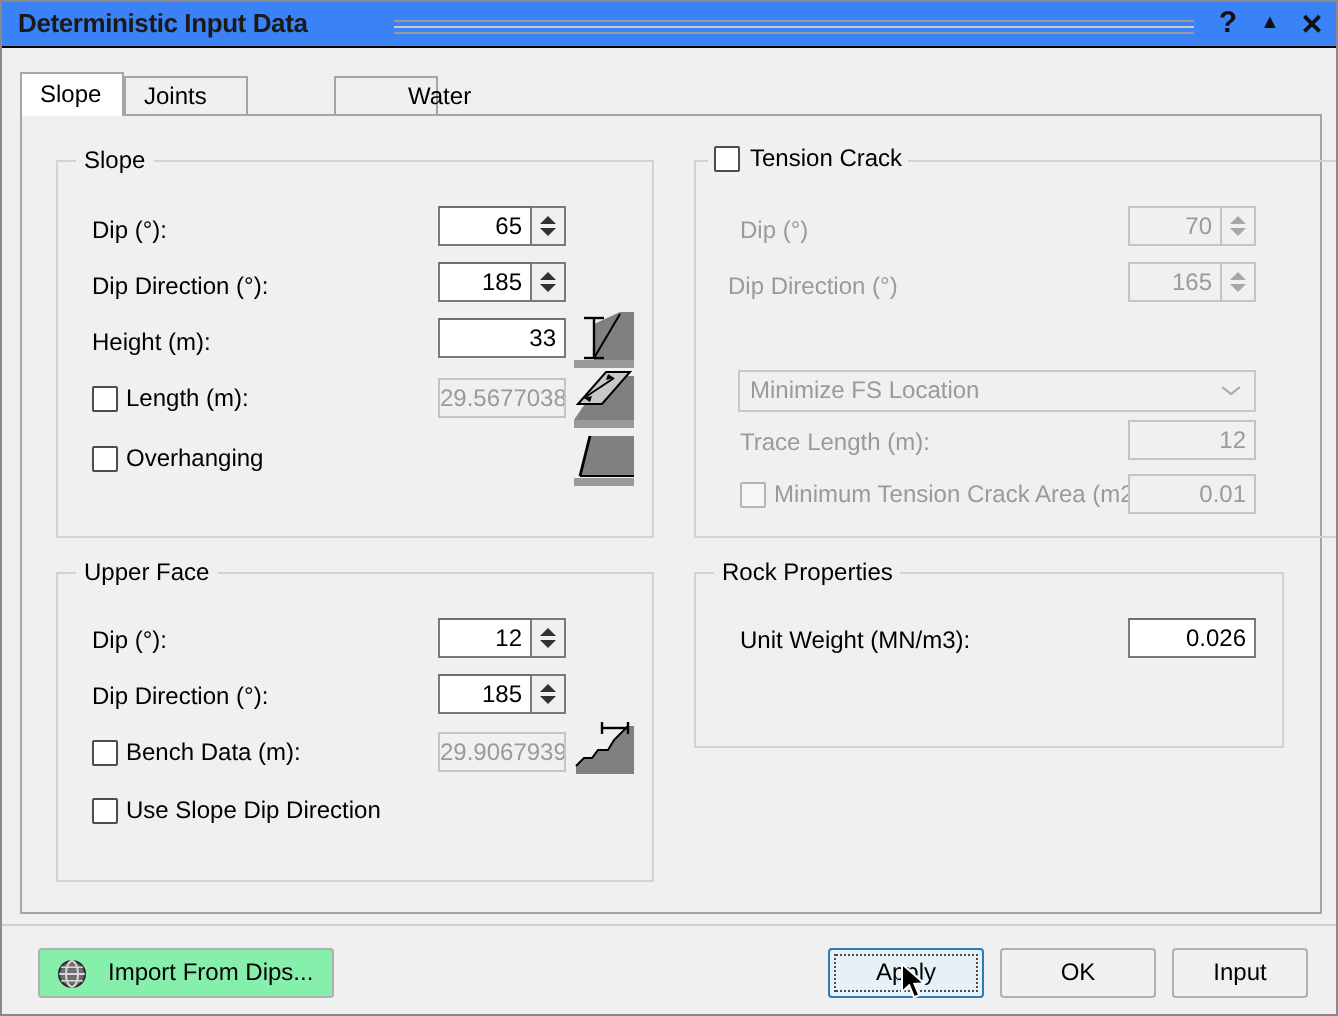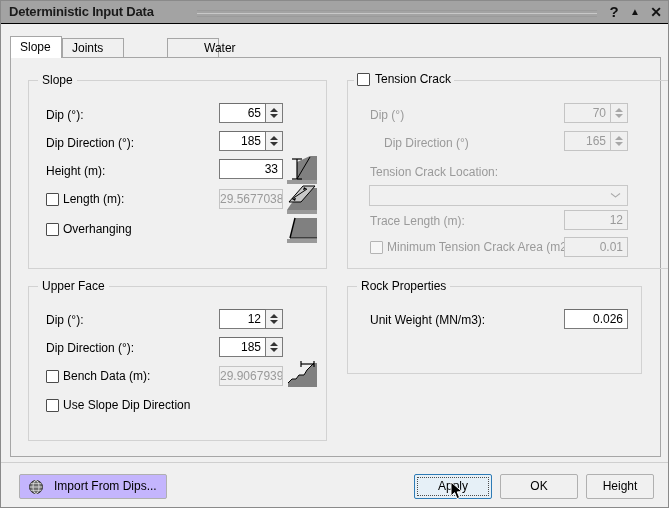--- a/index.html
+++ b/index.html
@@ -21,21 +21,21 @@
     border: 1px solid #8a8a8a;
     box-sizing: border-box;
     overflow: hidden;
   }
 
   
   .titlebar {
     position: absolute;
     left: 0; top: 0;
     width: 669px; height: 23px;
-    background: #a3a3a3;
+    background: #3b82f6;
     box-sizing: border-box;
   }
   .titlebar .title {
     position: absolute;
     left: 8px; top: 3px;
     font-size: 13px;
     font-weight: bold;
     color: #1a1a1a;
     letter-spacing: -0.2px;
     white-space: nowrap;
@@ -273,21 +273,21 @@
   .btn.default .focusrect {
     position: absolute;
     left: 2px; top: 2px; right: 2px; bottom: 2px;
     border: 1px dotted #4c4c4c;
   }
   .btn-import {
     left: 18px; top: 11px;
     width: 148px;
     text-align: left;
     padding-left: 34px;
-    background: #c4b5fd;
+    background: #86efac;
   }
   .globe-icon {
     position: absolute;
     left: 8px; top: 4px;
     width: 16px; height: 16px;
   }
 
   .cursor {
     position: absolute;
     left: 449px; top: 480px;
@@ -423,29 +423,29 @@
         <span>Tension Crack</span>
       </div>
 
       <div class="lbl dis" style="left:22px; top:27px;">Dip (°)</div>
       <div class="field dis" style="left:216px; top:22px; width:47px;">70</div>
       <div class="spin dis" style="left:263px; top:22px;">
           <div class="ar up"></div>
           <div class="ar dn"></div>
         </div>
 
-      <div class="lbl dis" style="left:36px; top:55px;">Dip Direction (°)</div>
+      <div class="lbl dis" style="left:16px; top:55px;">Dip Direction (°)</div>
       <div class="field dis" style="left:216px; top:50px; width:47px;">165</div>
       <div class="spin dis" style="left:263px; top:50px;">
           <div class="ar up"></div>
           <div class="ar dn"></div>
         </div>
 
-      <div class="lbl dis" style="left:22px; top:84px;">Tension Crack Location:</div>
       <div class="combo" style="left:21px; top:104px; width:259px;">
+        <span>Minimize FS Location</span>
         <span class="chev"></span>
       </div>
 
       <div class="lbl dis" style="left:22px; top:133px;">Trace Length (m):</div>
       <div class="field dis" style="left:216px; top:129px; width:64px;">12</div>
 
       <div class="cb dis" style="left:22px; top:160px;"></div>
       <div class="lbl dis" style="left:39px; top:159px;">Minimum Tension Crack Area (m2):</div>
       <div class="field dis" style="left:216px; top:156px; width:64px;">0.01</div>
     </div>
@@ -474,21 +474,21 @@
     </div>
 
     <div class="btn default" style="left:413px; top:11px; width:78px;">
       <span class="focusrect"></span>
       <span>Apply</span>
     </div>
     <div class="btn" style="left:499px; top:11px; width:78px;">
       <span>OK</span>
     </div>
     <div class="btn" style="left:585px; top:11px; width:68px;">
-      <span>Height</span>
+      <span>Input</span>
     </div>
   </div>
 
   <div class="cursor">
     <svg width="14" height="20" viewBox="0 0 14 20">
       <path d="M1,1 L1,15 L4.6,11.6 L7,17.6 L9.6,16.6 L7.2,10.9 L12,10.6 Z" fill="#000000" stroke="#ffffff" stroke-width="1"></path>
     </svg>
   </div>
 
 </div>

